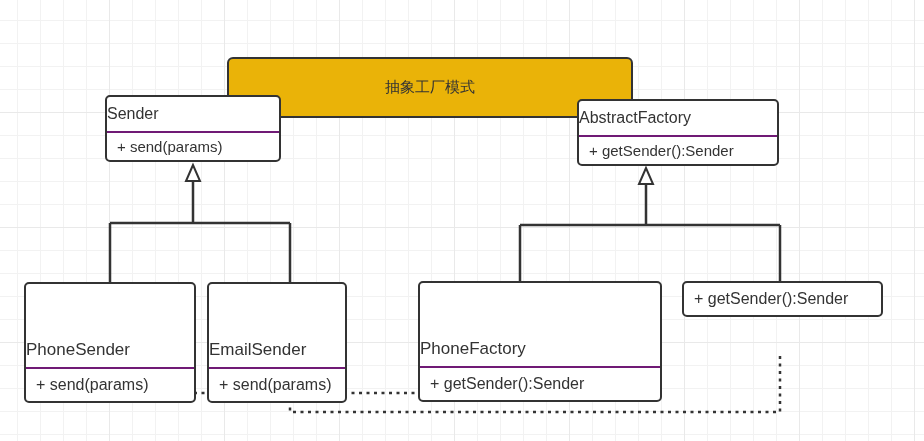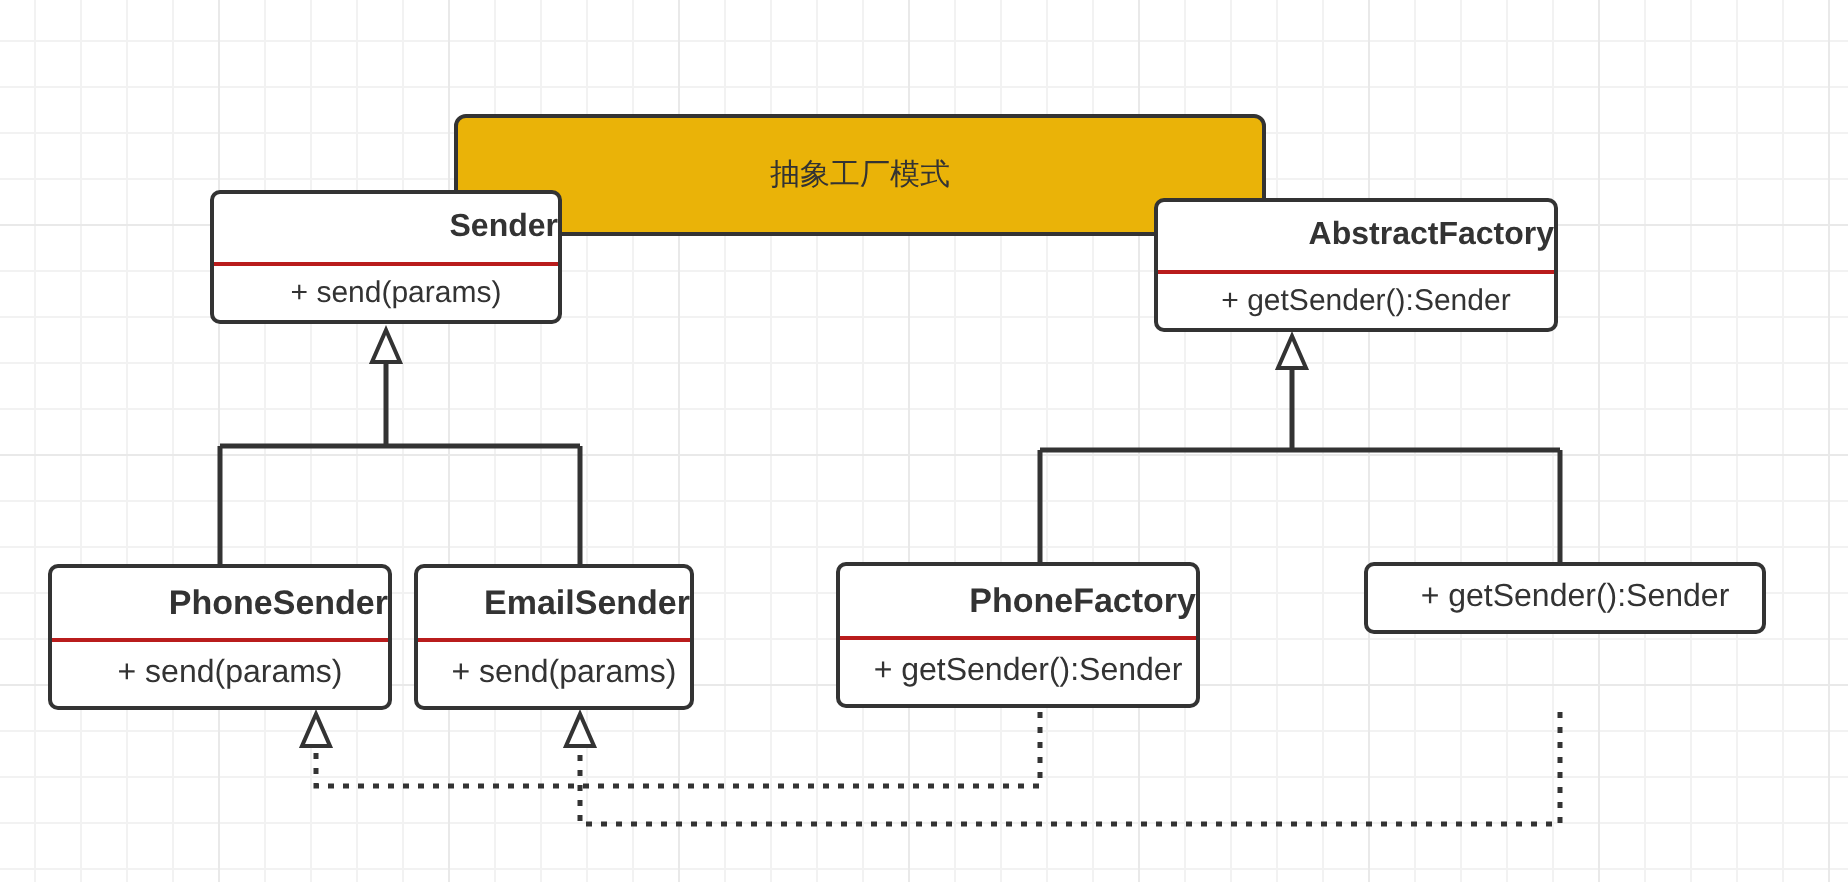--- a/index.html
+++ b/index.html
@@ -46,42 +46,41 @@
 
   .uml-class {
     position: absolute;
     background: #ffffff;
     border: 2.5px solid #333333;
     border-radius: 5px;
     box-sizing: border-box;
     color: #333333;
   }
   .uml-class .name {
-    text-align: right;
-    font-weight: 700;
-    border-bottom: 2px solid #b91c1c;
+    text-align: left;
+    font-weight: 400;
+    border-bottom: 2px solid #701a75;
     white-space: nowrap;
     overflow: hidden;
   }
   .uml-class .member {
     padding-left: 10px;
     white-space: nowrap;
     overflow: hidden;
-    text-align: center;
   }
   .uml-class.top .name   { height: 34px; line-height: 34px; font-size: 16px; }
   .uml-class.top .member { height: 27px; line-height: 27px; font-size: 15px; }
-  .uml-class.bottom .name   { height: 35px; line-height: 35px; font-size: 17px; }
+  .uml-class.bottom .name   { height: 35px; line-height: 35px; font-size: 17px; margin-top: 48px; }
   .uml-class.bottom .member { height: 32px; line-height: 32px; font-size: 16px; }
 
   #cls-sender         { left: 105px; top: 95px;  width: 176px; }
   #cls-abstractfactory{ left: 545px; top: 99px;  width: 202px; margin-left: 32px; }
   #cls-phonesender    { left: 24px;  top: 282px; width: 172px; }
   #cls-emailsender    { left: 207px; top: 282px; width: 140px; }
-  #cls-phonefactory   { left: 418px; top: 281px; width: 182px; }
+  #cls-phonefactory   { left: 418px; top: 281px; width: 244px; }
   #cls-emailfactory   { left: 682px; top: 281px; width: 201px; }
 </style>
 </head>
 <body>
 
 <svg class="connector-layer" viewBox="0 0 924 441" xmlns="http://www.w3.org/2000/svg">
 
   <path d="M193 181 V223 M110 223 H290 M110 223 V282 M290 223 V282" fill="none" stroke="#333333" stroke-width="2.5"></path>
   <polygon points="193,165 186,181 200,181" fill="#ffffff" stroke="#333333" stroke-width="2" stroke-linejoin="miter"></polygon>
 

